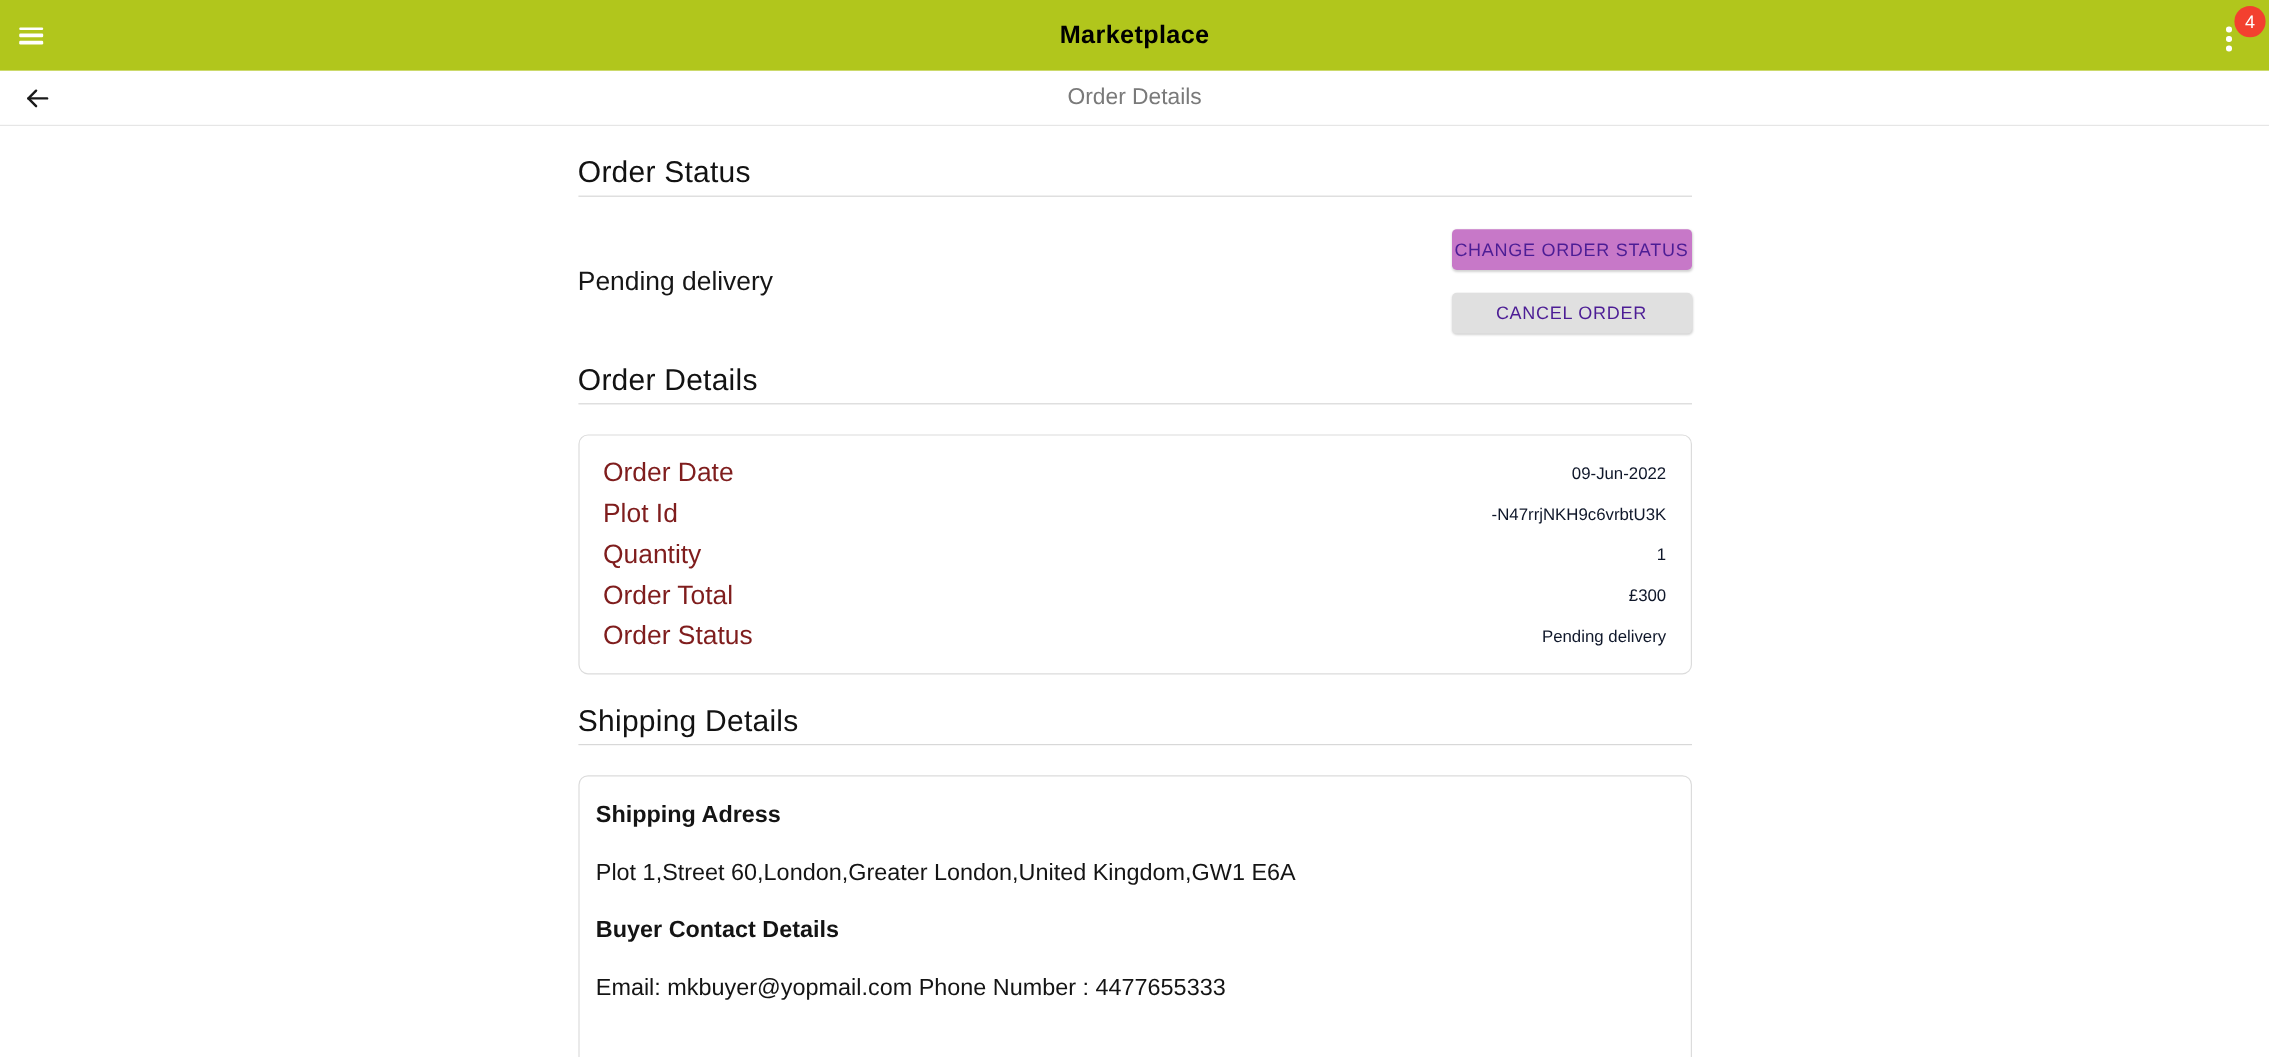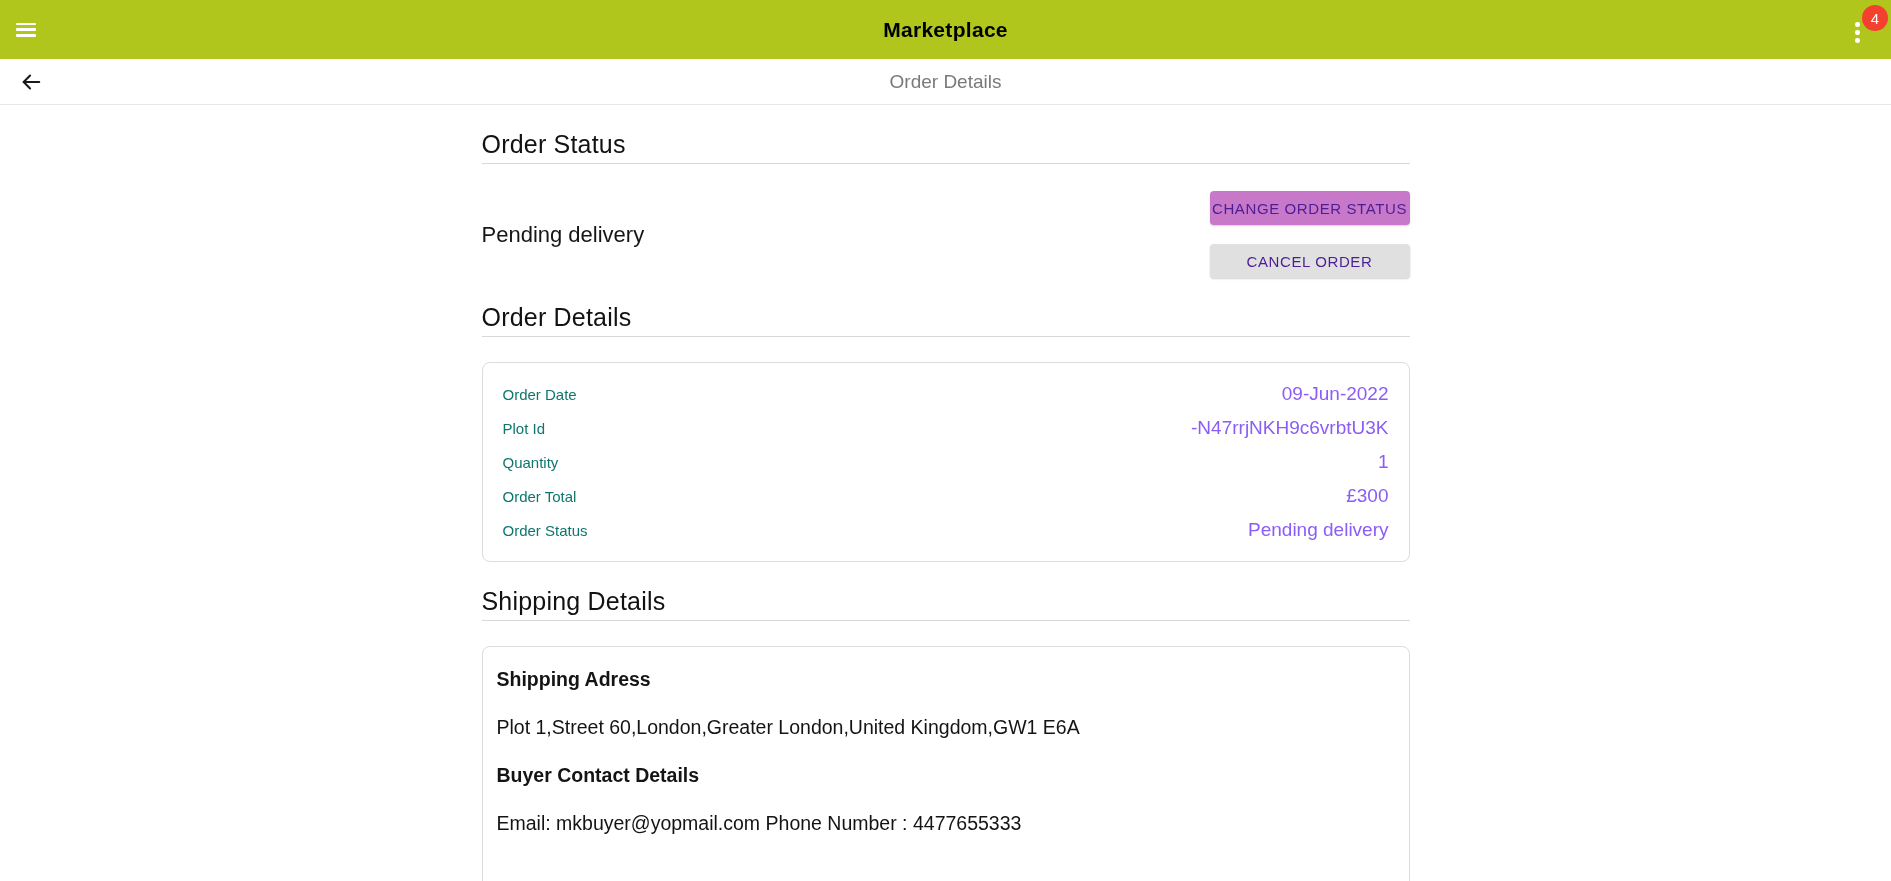--- a/index.html
+++ b/index.html
@@ -126,22 +126,22 @@
   .card {
     border: 1px solid #dcdcdc;
     border-radius: 8px;
     background: #ffffff;
   }
   .details-card { margin-top: 25px; padding: 14px 20px; }
   .detail-row {
     height: 34px;
     display: flex; align-items: center; justify-content: space-between;
   }
-  .detail-label { color: #0f766e; font-size: 15px; }
-  .detail-value { color: #8b5cf6; font-size: 19px; text-align: right; }
+  .detail-label { color: #7f1d1d; font-size: 22px; }
+  .detail-value { color: #0f172a; font-size: 14px; text-align: right; }
 
   
   .shipping-card { margin-top: 25px; padding: 16px 14px 16px 14px; height: 244px; }
   .shipping-card p { font-size: 19.5px; line-height: 20px; margin-top: 28px; color: #141414; }
   .shipping-card p:first-child { margin-top: 6px; }
   .shipping-card p.bold { font-weight: 700; }
 </style>
 </head>
 <body>
 

